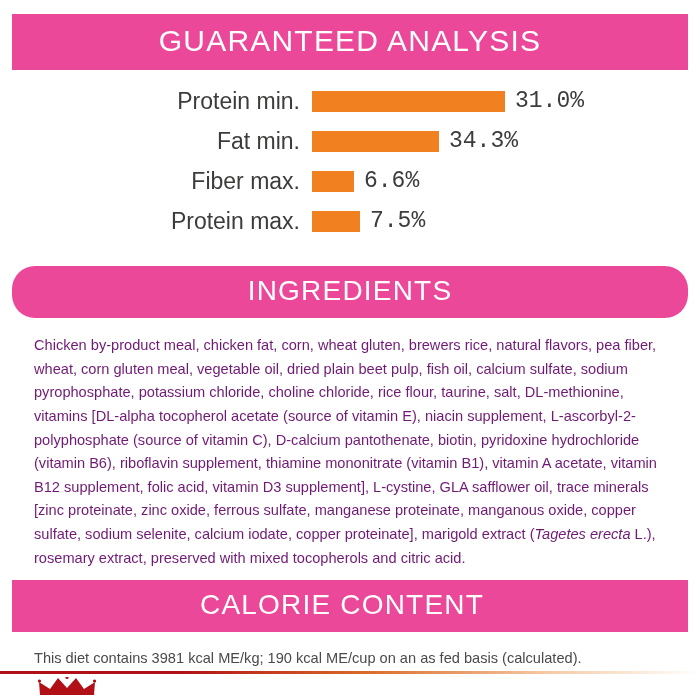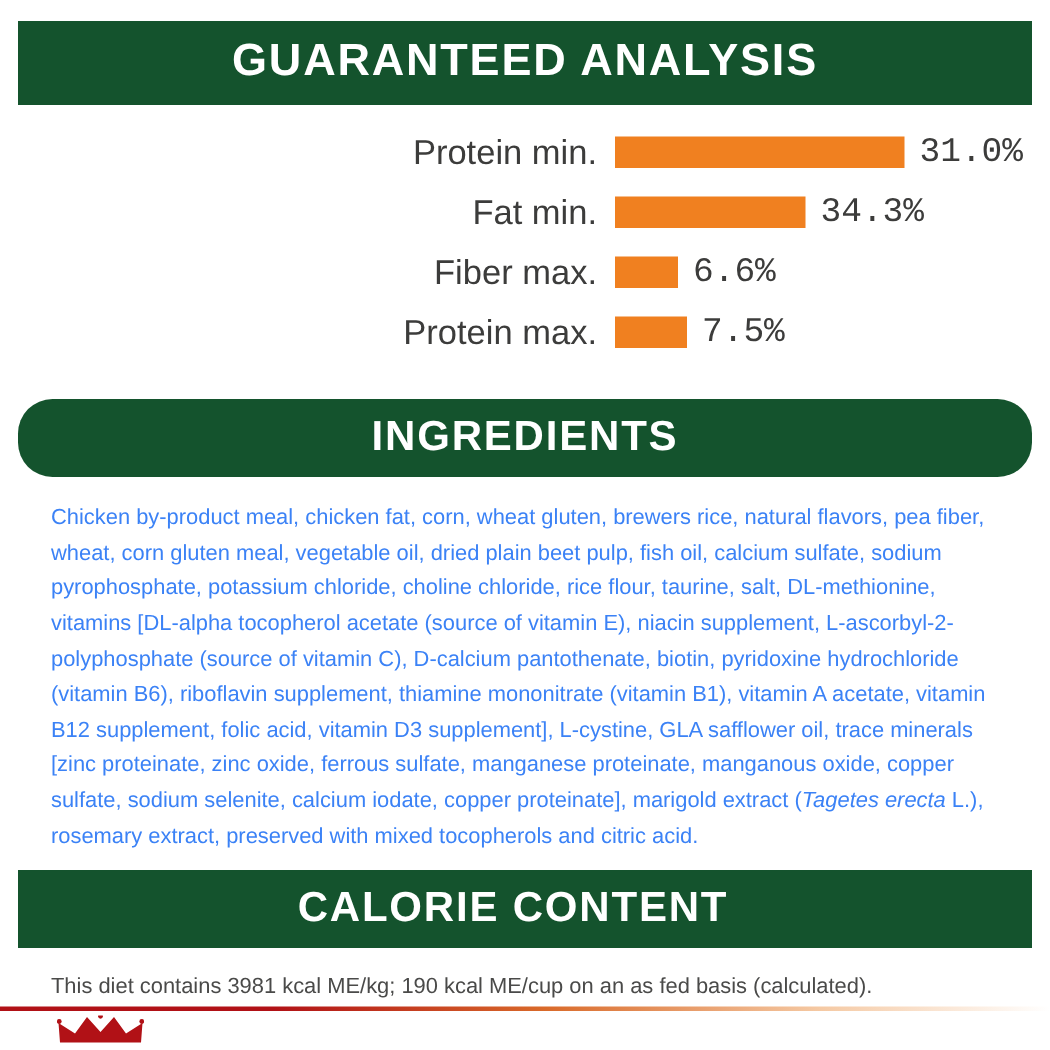--- a/index.html
+++ b/index.html
@@ -16,24 +16,24 @@
   }
   .page {
     position: relative;
     width: 700px;
     height: 700px;
     box-sizing: border-box;
   }
 
   
   .banner {
-    background: #14532d;
+    background: #ec4899;
     color: #ffffff;
     text-align: center;
-    font-weight: bold;
+    font-weight: normal;
     letter-spacing: 1.2px;
     line-height: 1;
   }
   .banner-title {
     display: block;
     font-size: 30px;
   }
 
   #banner-guaranteed {
     margin: 14px 12px 0 12px;
@@ -55,21 +55,21 @@
   .ga-chart {
     padding: 14px 0 6px 0;
   }
   .ga-row {
     display: flex;
     align-items: center;
     height: 34px;
     margin-bottom: 6px;
   }
   .ga-label {
-    width: 410px;
+    width: 312px;
     text-align: right;
     padding-right: 12px;
     font-size: 23px;
     color: #3c3c3b;
     box-sizing: border-box;
     white-space: nowrap;
   }
   .ga-bar-wrap {
     display: flex;
     align-items: center;
@@ -85,21 +85,21 @@
     color: #3c3c3b;
     margin-left: 10px;
     white-space: nowrap;
   }
 
   
   .body-copy {
     padding: 16px 34px 0 34px;
     font-size: 14.6px;
     line-height: 1.62;
-    color: #3b82f6;
+    color: #701a75;
     text-align: left;
   }
   .body-copy em { font-style: italic; }
 
   .calorie-copy {
     padding: 16px 34px 0 34px;
     font-size: 14.6px;
     line-height: 1.5;
     color: #4a4a49;
   }

